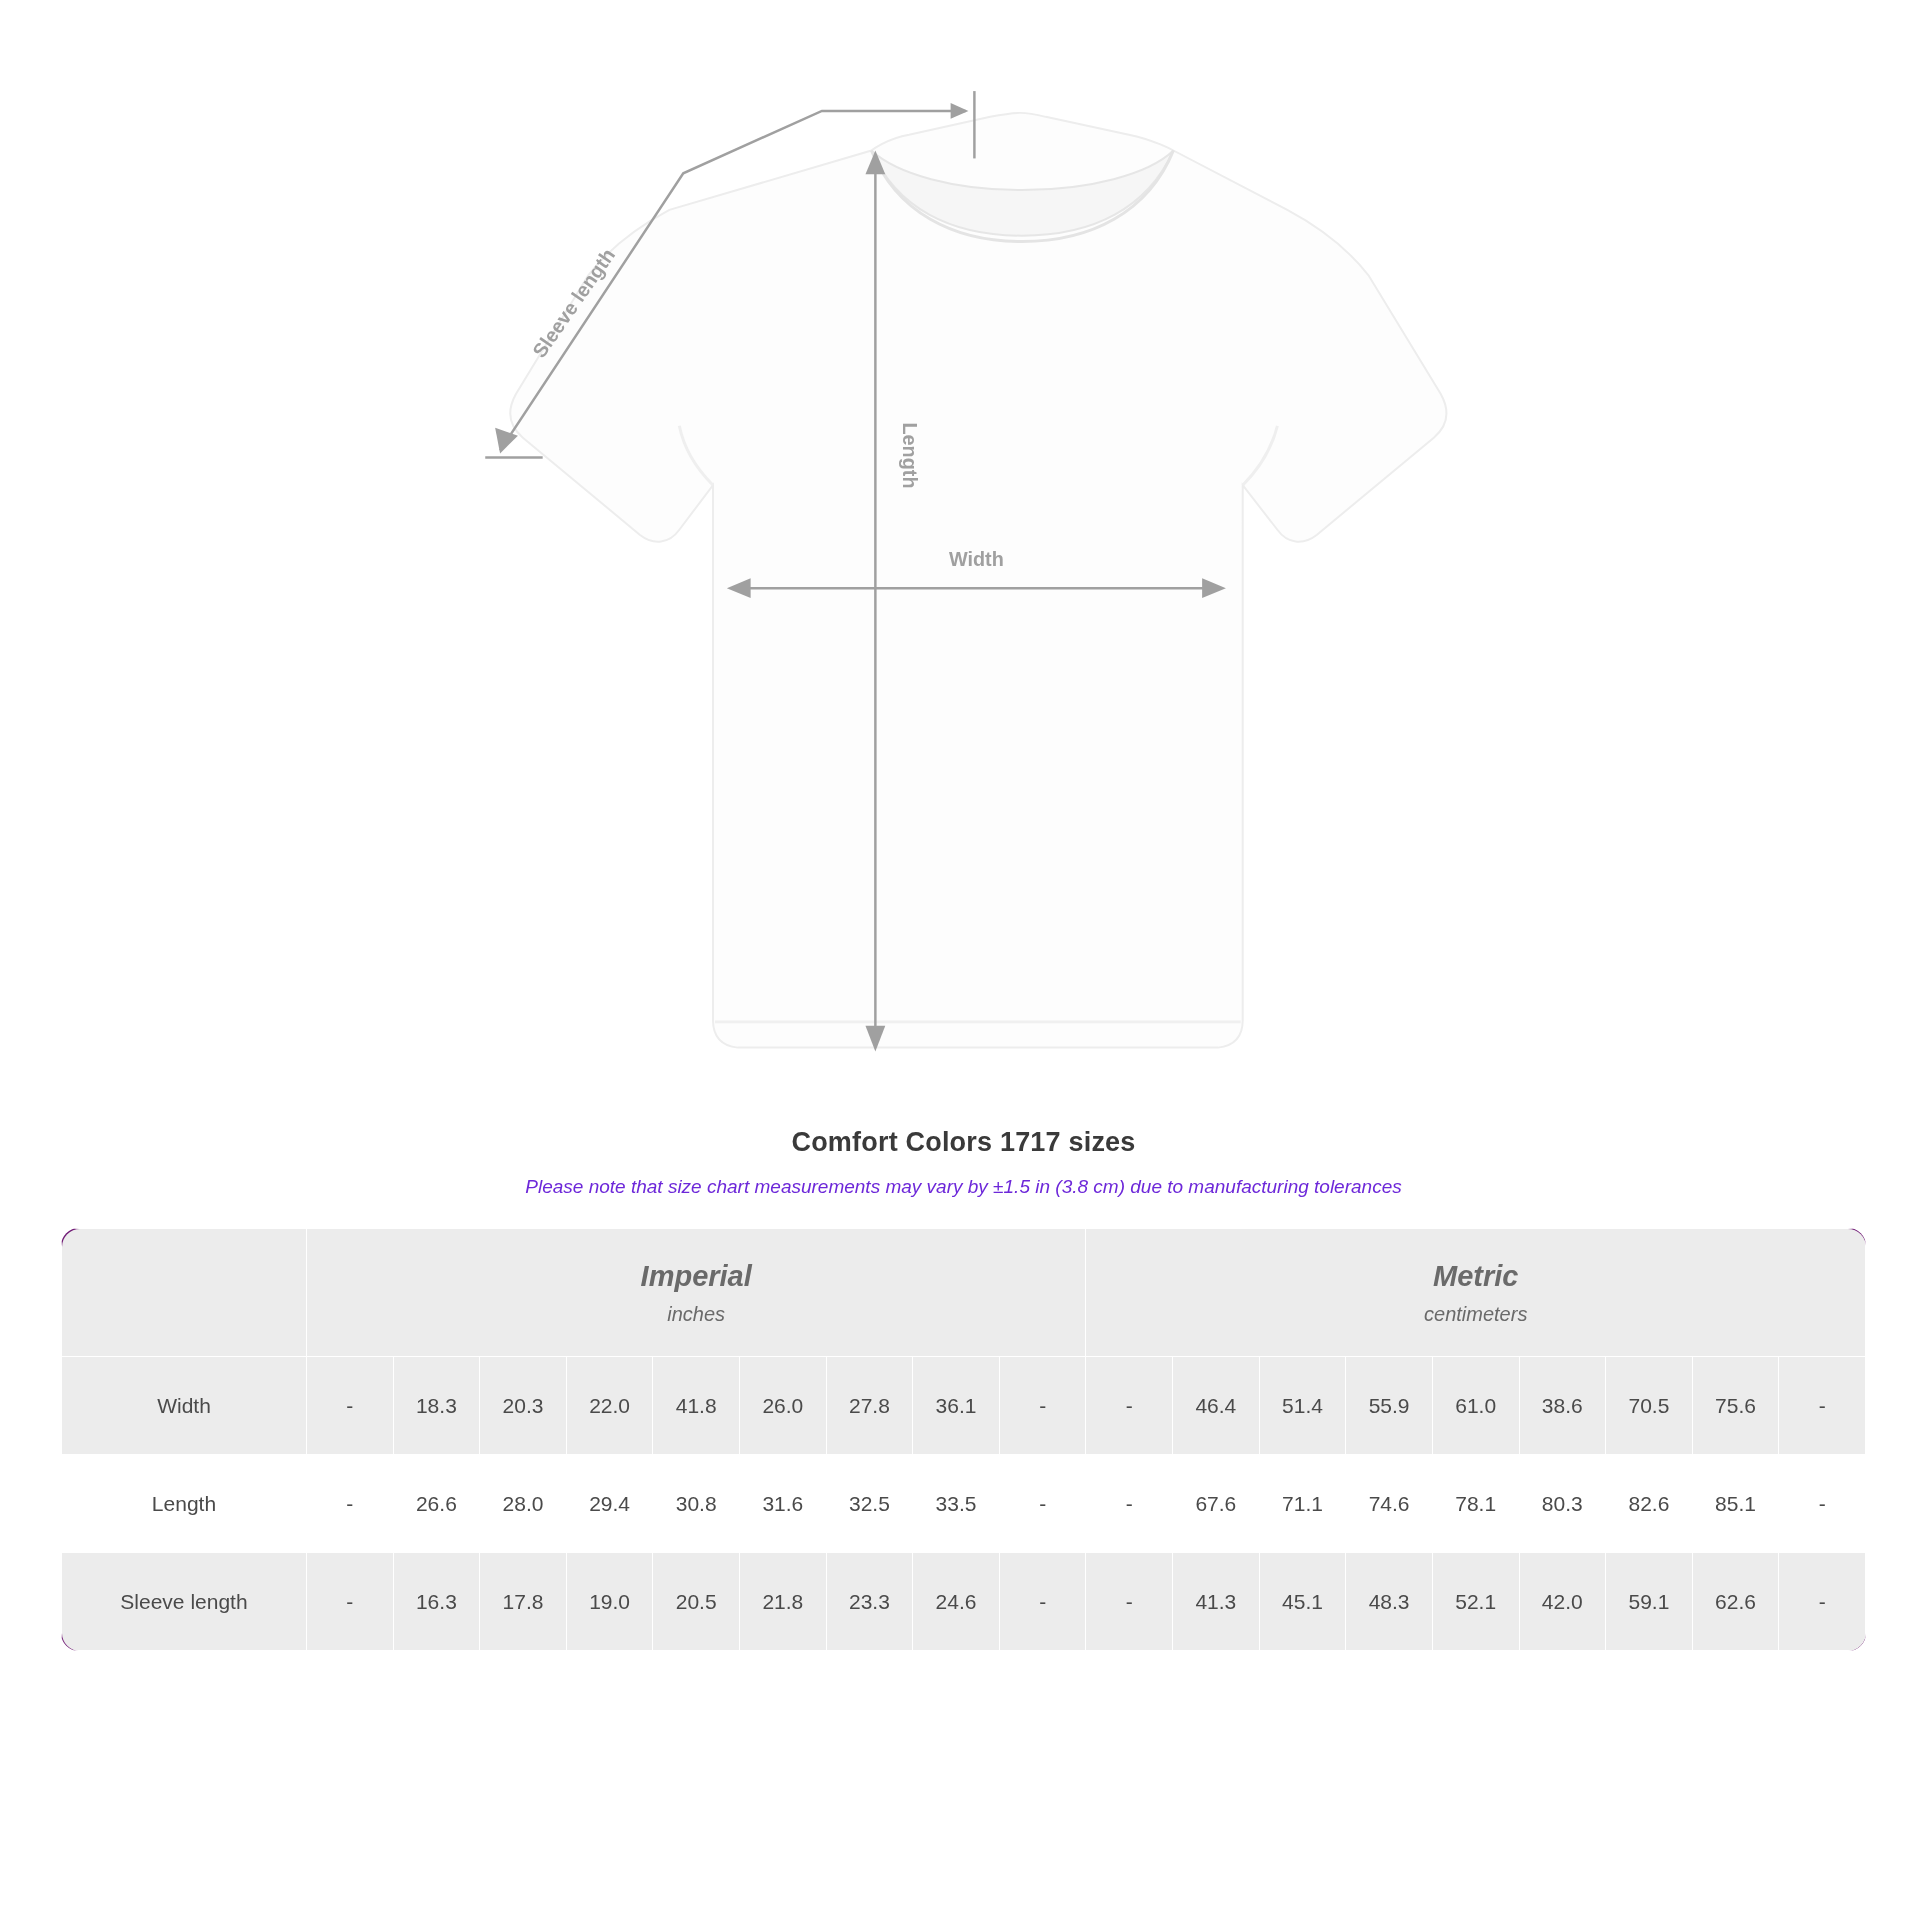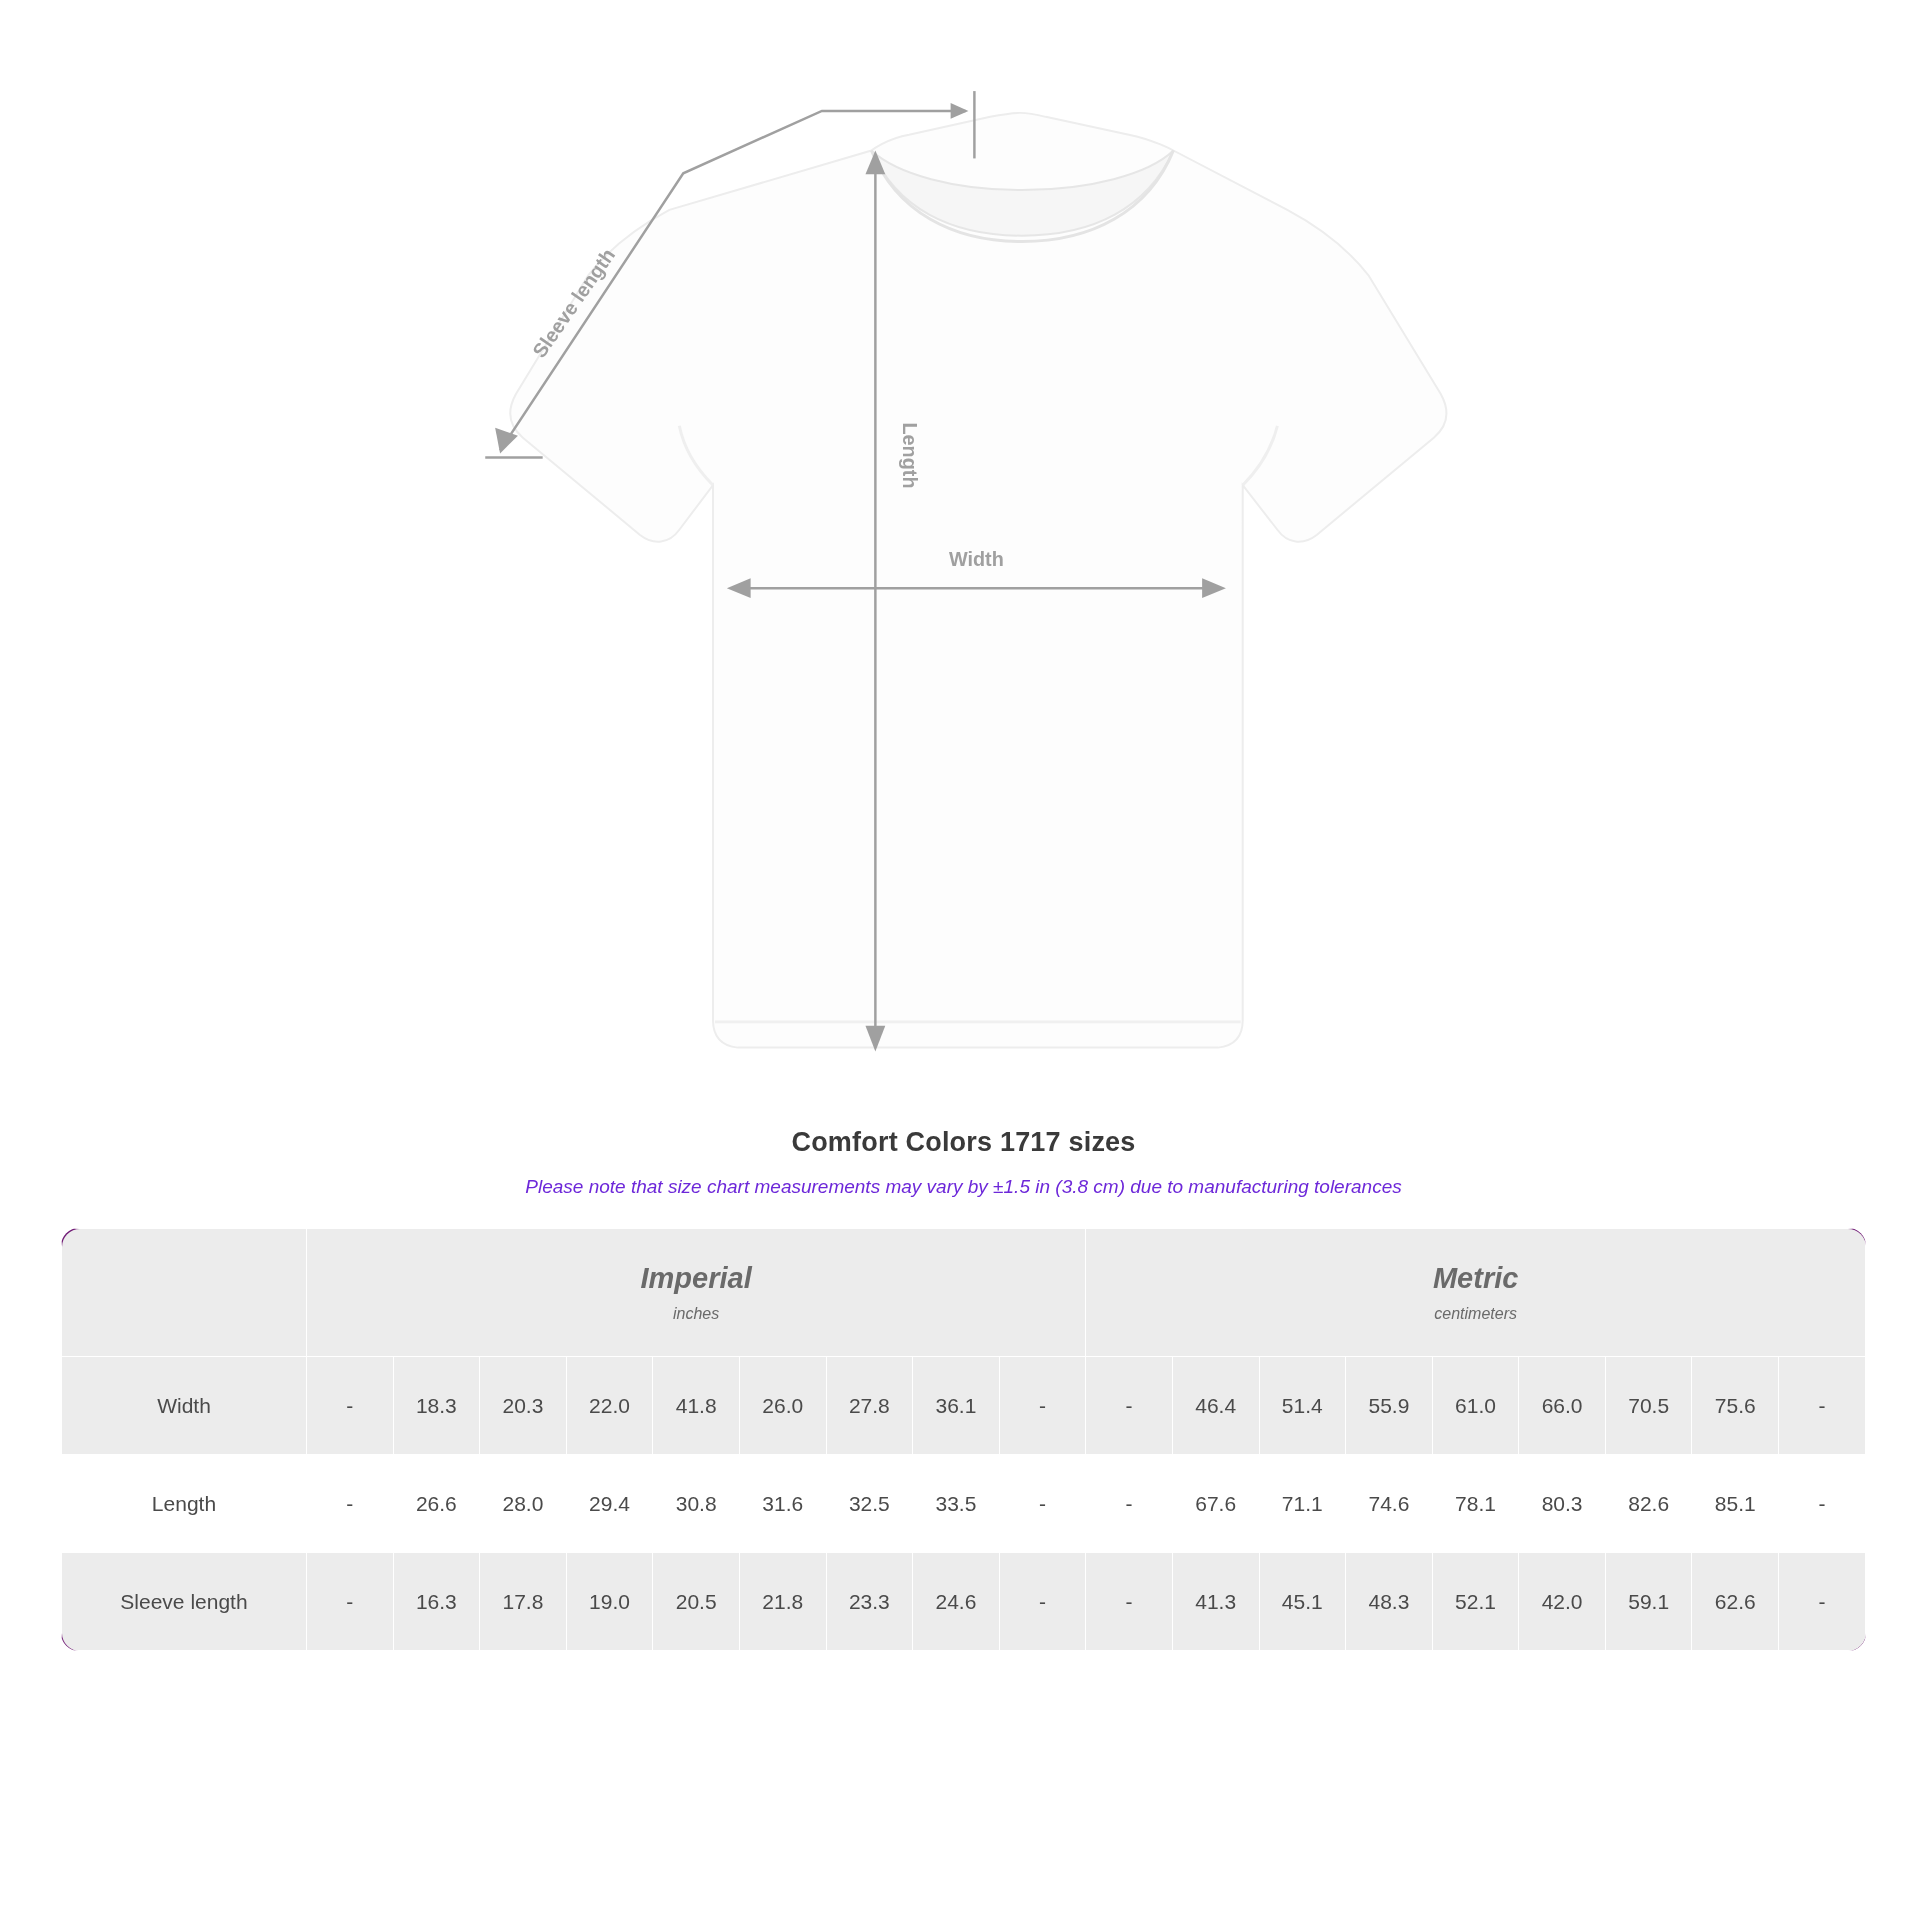--- a/index.html
+++ b/index.html
@@ -77,21 +77,21 @@
     height: 127px;
     padding: 0;
   }
   .unit-name {
     font-size: 29px;
     font-style: italic;
     font-weight: bold;
     color: #6a6a6a;
   }
   .unit-sub {
-    font-size: 16px;
+    font-size: 20px;
     font-style: italic;
     color: #6a6a6a;
     margin-top: 10px;
   }
   .corner-cell { background: #ececec; }
 
   
   .size-row td {
     background: #ffffff;
     height: 95px;
@@ -263,21 +263,21 @@
           <td>41.8</td>
           <td>26.0</td>
           <td>27.8</td>
           <td>36.1</td>
           <td>-</td>
           <td>-</td>
           <td>46.4</td>
           <td>51.4</td>
           <td>55.9</td>
           <td>61.0</td>
-          <td>66.0</td>
+          <td>38.6</td>
           <td>70.5</td>
           <td>75.6</td>
           <td>-</td>
         </tr>
 
         <tr class="data-row plain">
           <td class="rowhead">Length</td>
           <td>-</td>
           <td>26.6</td>
           <td>28.0</td>

